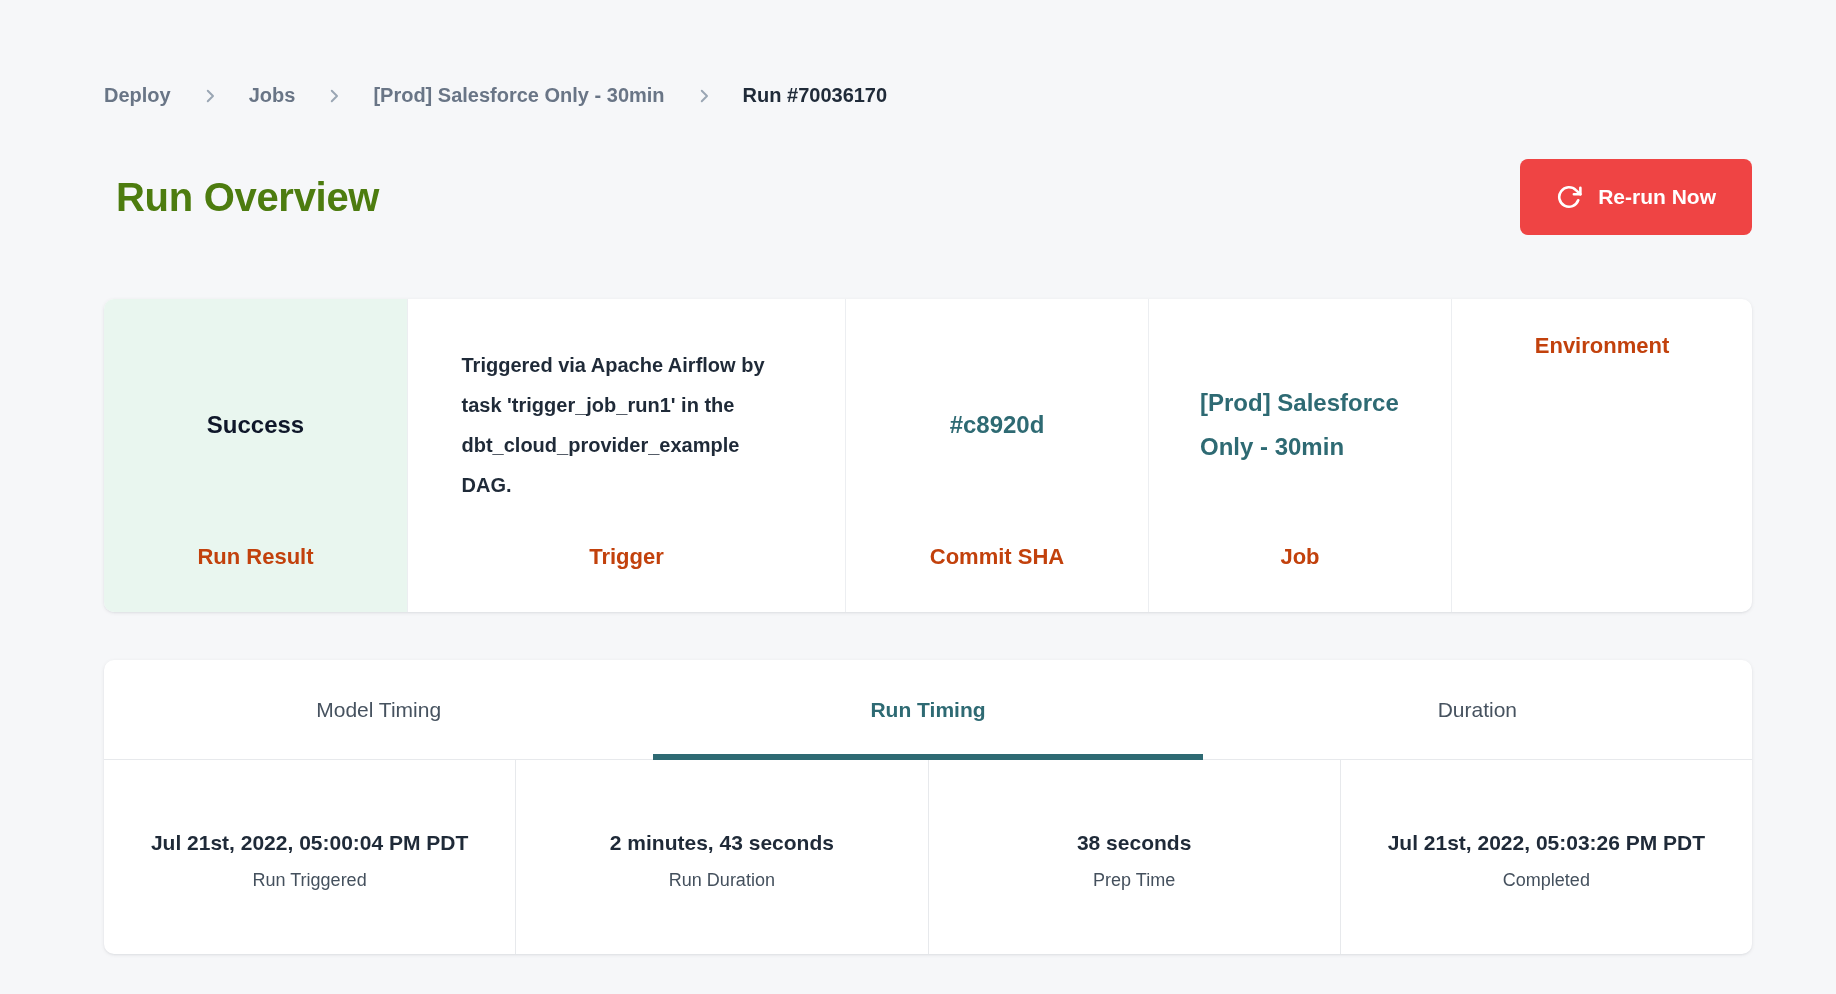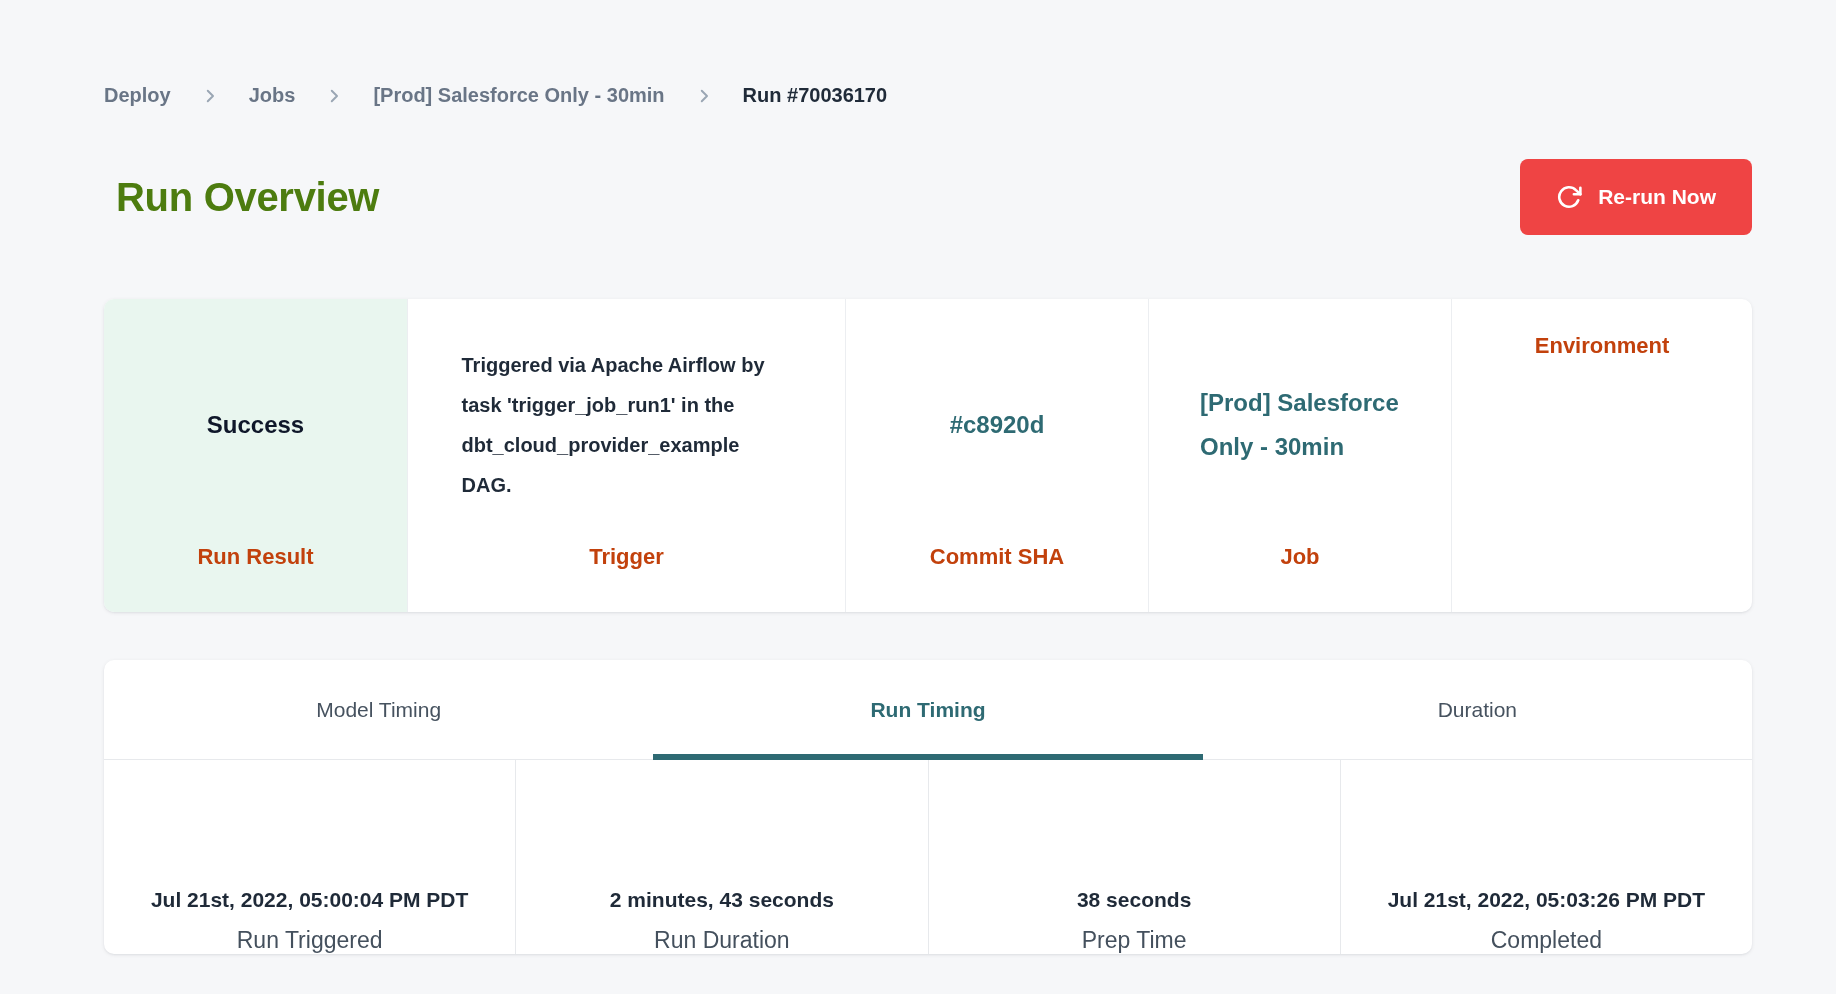--- a/index.html
+++ b/index.html
@@ -78,27 +78,27 @@
   .tab.active { color: #2e6a73; font-weight: 700; }
   .tab.active::after {
     content: ""; position: absolute; left: 0; right: 0; bottom: -1px;
     height: 6px; background: #2e6a73;
   }
 
   
   .timing-row { display: flex; height: 194px; }
   .timing-card {
     flex: 1; display: flex; flex-direction: column;
-    align-items: center; justify-content: flex-end;
+    align-items: center; justify-content: center;
     border-left: 1px solid #e7e9ec; padding: 0 20px;
   }
   .timing-card:first-child { border-left: none; }
   .timing-value { font-size: 21px; font-weight: 700; color: #1f2a38;
                   text-align: center; line-height: 37px; max-width: 345px; }
-  .timing-label { margin-top: 9px; font-size: 23px; font-weight: 500; color: #44505d; }
+  .timing-label { margin-top: 9px; font-size: 18px; font-weight: 500; color: #44505d; }
 </style>
 </head>
 <body>
 
 <div class="page">
 
   <nav class="breadcrumb">
     <span class="crumb">Deploy</span>
     <svg class="chev" viewBox="0 0 24 24">
         <polyline points="9 5 16 12 9 19"></polyline>

